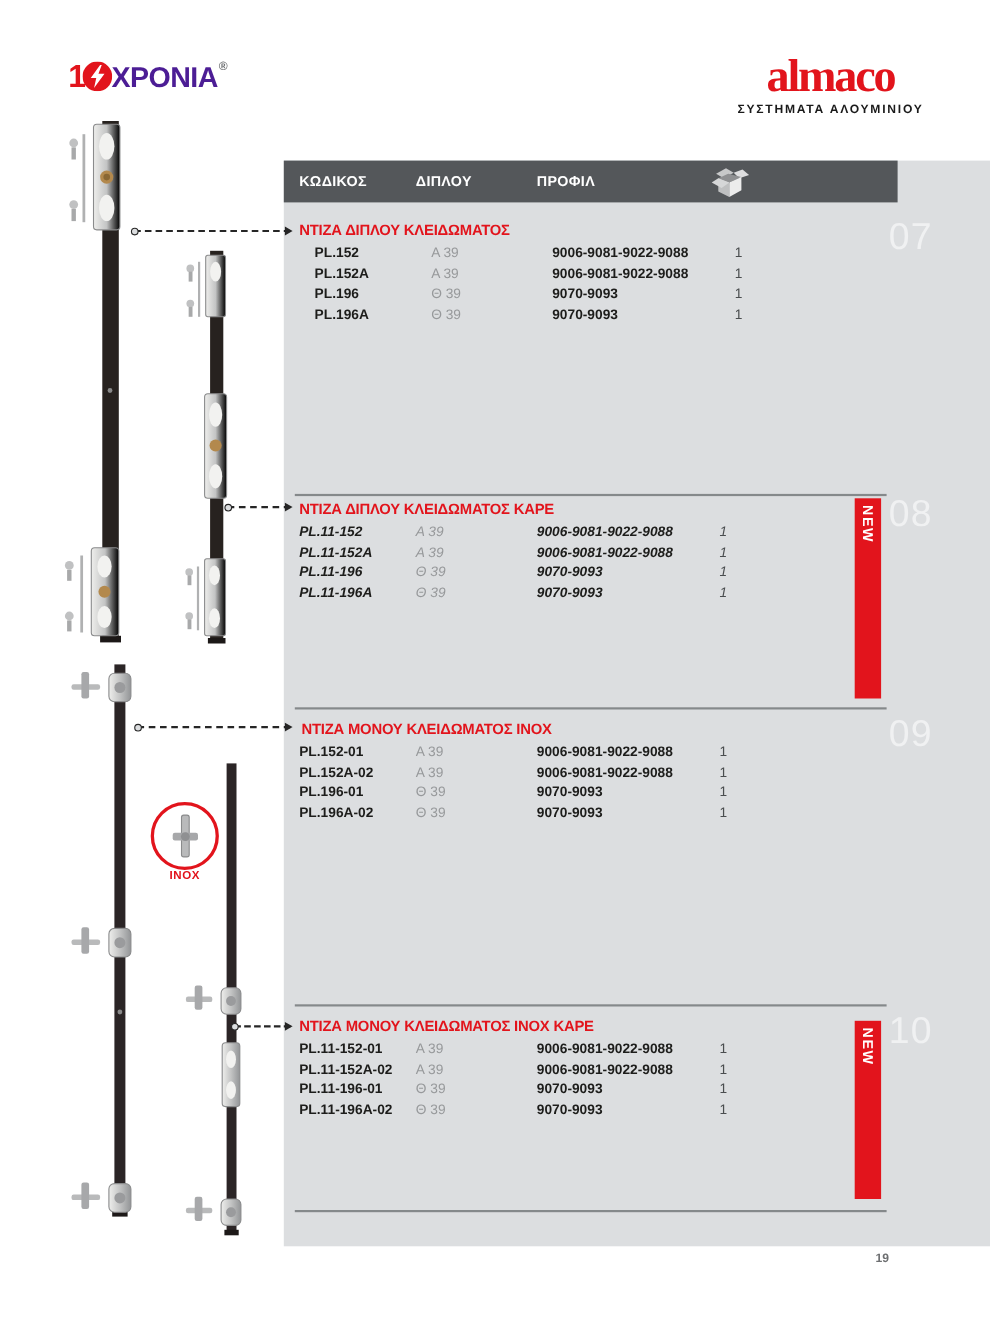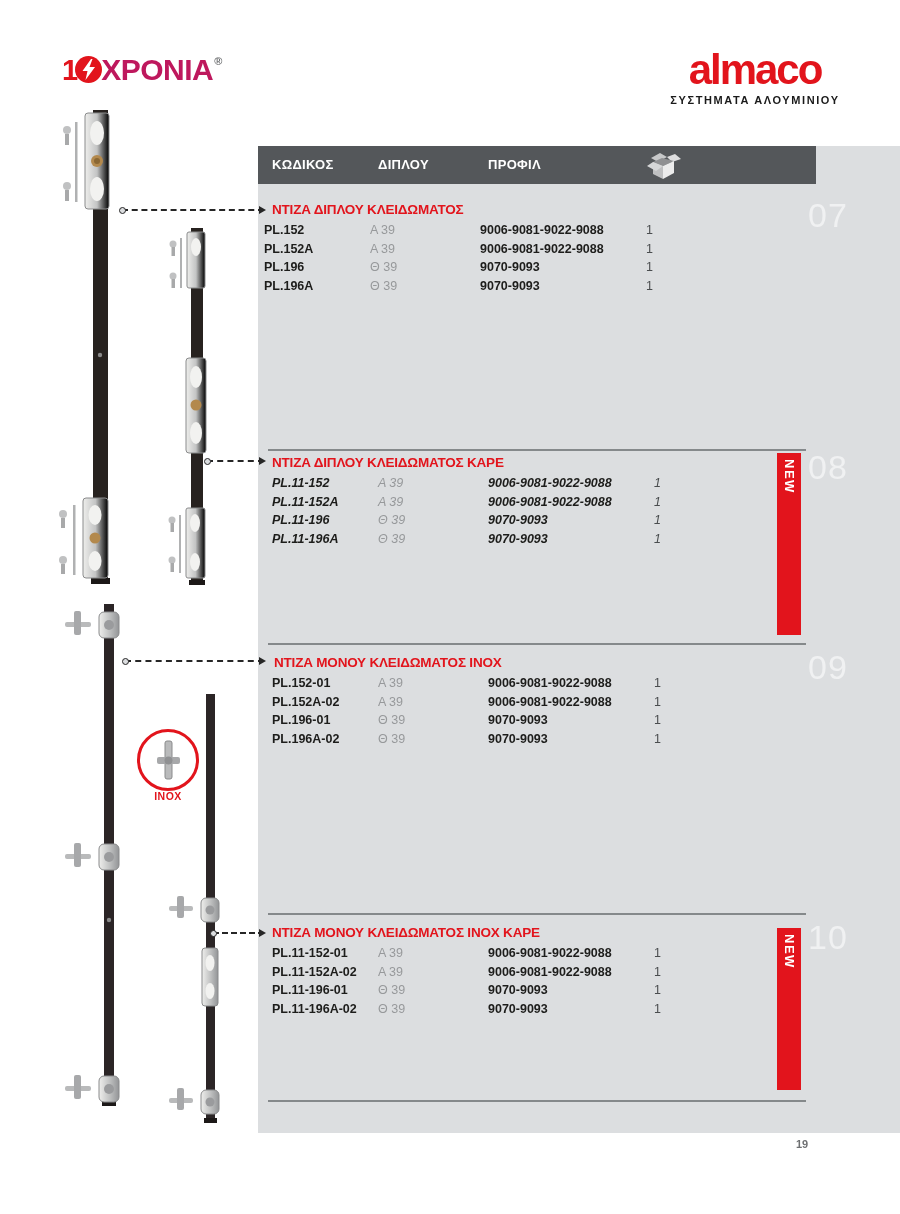--- a/index.html
+++ b/index.html
@@ -4,27 +4,27 @@
 <style>
   html,body{margin:0;padding:0;background:#ffffff;}
   .page{position:relative;width:900px;height:1214px;background:#ffffff;overflow:hidden;
         font-family:"Liberation Sans", sans-serif;}
 
   
   .title-row{position:absolute;left:62px;top:54px;display:flex;align-items:center;height:32px;}
   .ten-wrap{position:relative;display:inline-block;font-size:29px;font-weight:800;color:#e2141c;
             letter-spacing:-1px;line-height:29px;padding-right:2px;}
   .bolt-disc{position:absolute;left:13px;top:0px;}
-  .title-word{font-size:30px;font-weight:800;color:#be185d;letter-spacing:-0.5px;margin-left:7px;}
+  .title-word{font-size:26px;font-weight:800;color:#4c1d95;letter-spacing:-0.5px;margin-left:7px;}
   .title-product{font-size:27px;font-weight:800;color:#6b6d6f;letter-spacing:-0.5px;margin-left:9px;}
   .title-reg{font-size:11px;font-weight:700;color:#6b6d6f;vertical-align:top;position:relative;top:-9px;margin-left:1px;}
 
   
   .logo-box{position:absolute;left:655px;top:48px;width:200px;text-align:center;}
-  .logo-brand{font-family:Liberation Sans, sans-serif;font-size:42px;line-height:44px;font-weight:800;
+  .logo-brand{font-family:Liberation Serif, serif;font-size:42px;line-height:44px;font-weight:800;
               color:#e2141c;letter-spacing:-2px;}
   .logo-tagline{font-size:11px;font-weight:600;color:#1a1a1a;letter-spacing:1.6px;margin-top:2px;}
 
   
   .panel{position:absolute;left:258px;top:146px;width:642px;height:987px;background:#dcdee0;}
 
   .thead{position:absolute;left:0;top:0;width:558px;height:38px;background:#54575a;}
   .thead-grid{display:grid;grid-template-columns:106px 110px 166px 30px;padding-left:14px;height:38px;}
   .thead-grid span{color:#ffffff;font-weight:700;font-size:13px;line-height:38px;letter-spacing:0.3px;}
   .box-icon{position:absolute;left:385px;top:3px;}
@@ -100,21 +100,21 @@
         <polygon points="8,9 17,4 24,8 15,13" fill="#c7c8c9"></polygon>
         <polygon points="24,8 32,5 38,10 29,13" fill="#dededf"></polygon>
         <polygon points="10,13 19,9 31,12 20,17" fill="#8f9092"></polygon>
         <polygon points="10,13 20,17 20,30 10,25" fill="#bfc0c1"></polygon>
         <polygon points="20,17 31,12 31,24 20,30" fill="#ececec"></polygon>
         <polygon points="10,13 4,17 13,22 20,17" fill="#d6d7d8"></polygon>
       </svg>
     </div>
 
     <div class="sec-title" style="left:14px;top:56px;">ΝΤΙΖΑ ΔΙΠΛΟΥ ΚΛΕΙΔΩΜΑΤΟΣ</div>
-    <div class="rows" style="left:6px;top:75px;">
+    <div class="rows" style="left:28px;top:75px;">
         <div class="trow">
           <span class="cell cell-code">PL.152</span>
           <span class="cell cell-series">A 39</span>
           <span class="cell cell-profile">9006-9081-9022-9088</span>
           <span class="cell cell-qty">1</span>
         </div>
         <div class="trow">
           <span class="cell cell-code">PL.152A</span>
           <span class="cell cell-series">A 39</span>
           <span class="cell cell-profile">9006-9081-9022-9088</span>

